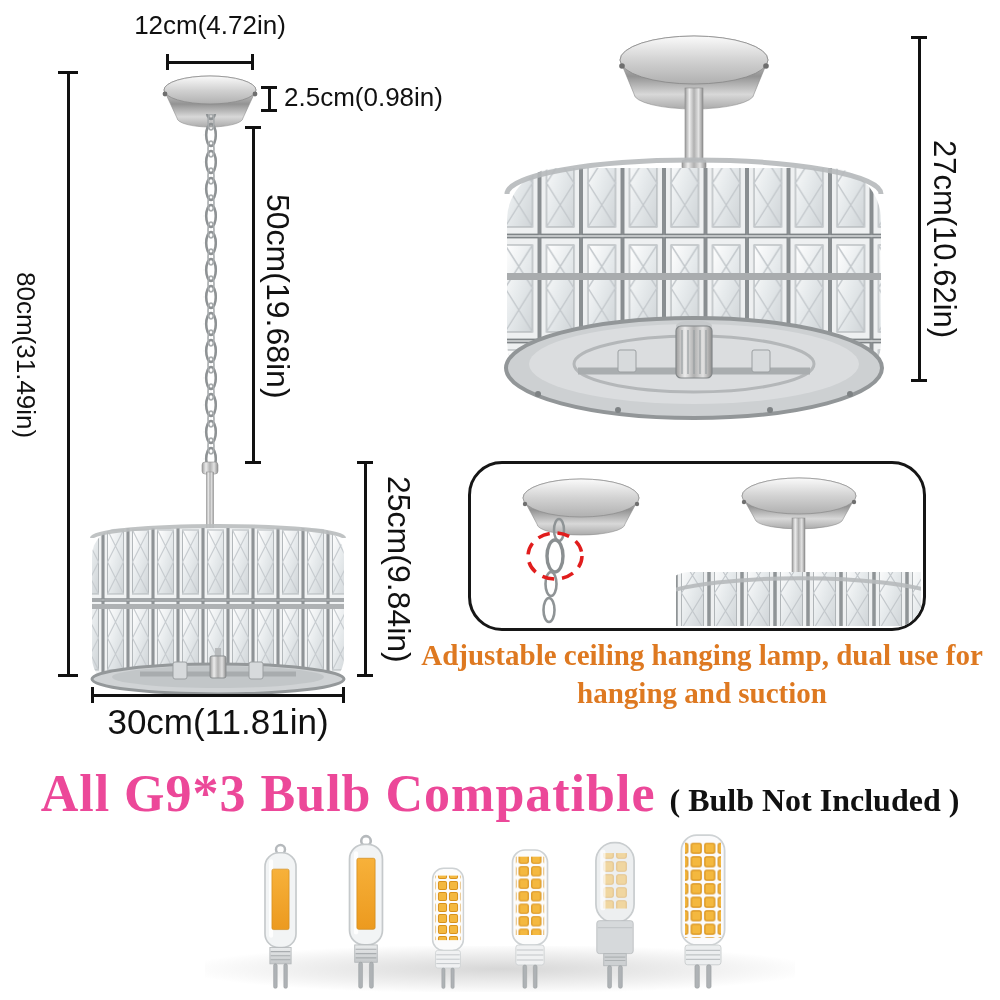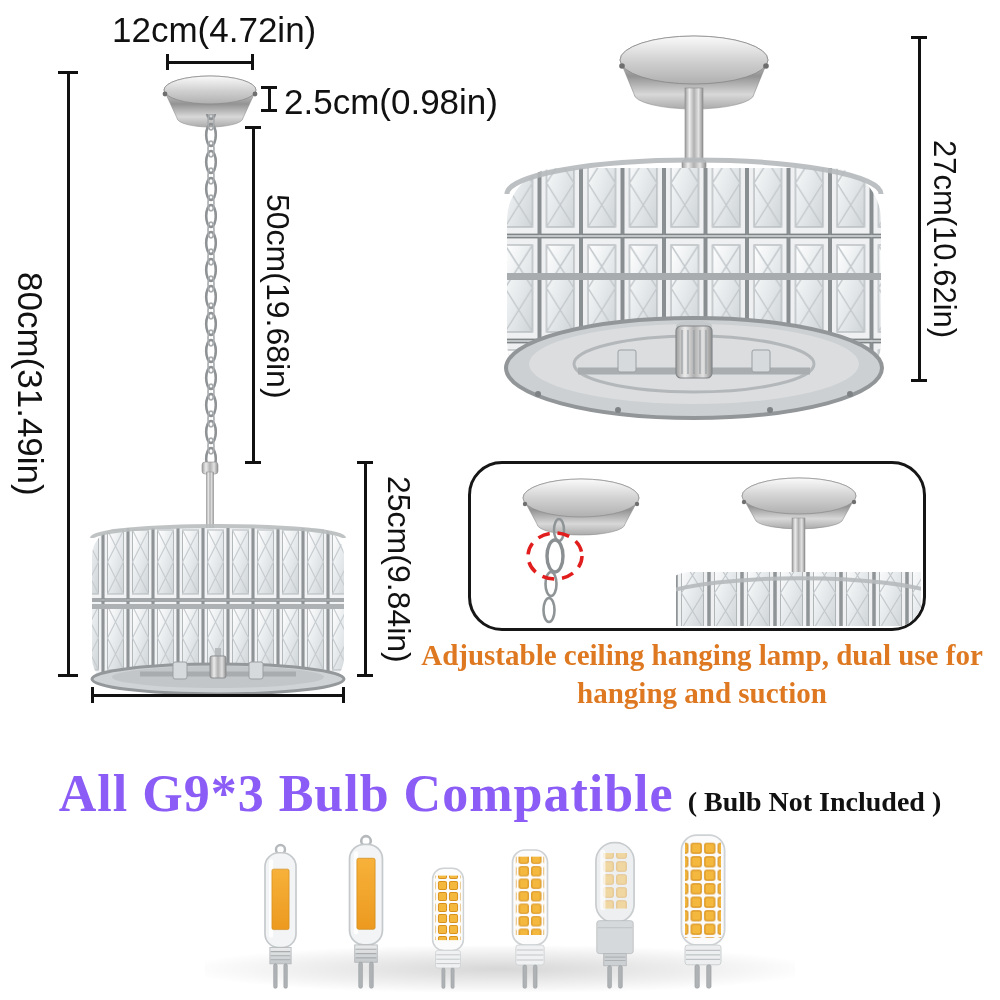--- a/index.html
+++ b/index.html
@@ -1,42 +1,42 @@
 <!DOCTYPE html>
 <html><head>
 <meta charset="utf-8">
 <style>
   html,body{margin:0;padding:0;background:#fff;}
   .canvas{position:relative;width:1000px;height:1000px;background:#ffffff;overflow:hidden;
           font-family:"Liberation Sans",sans-serif;color:#111;}
   svg{display:block;}
   .abs{position:absolute;}
   
-  .dim-label{position:absolute;font-size:35px;color:#111;white-space:nowrap;}
+  .dim-label{position:absolute;font-size:26px;color:#111;white-space:nowrap;}
   .dim-label.center{text-align:center;}
   .dim-label.vert{writing-mode:vertical-rl;text-orientation:mixed;}
   .vdim,.hdim,.ibeam{position:absolute;}
   .vdim .vline{position:absolute;top:0;bottom:0;width:3px;background:#111;left:50%;margin-left:-1.5px;}
   .vdim .tick-t,.vdim .tick-b{position:absolute;left:0;right:0;height:3px;background:#111;}
   .vdim .tick-t{top:0;} .vdim .tick-b{bottom:0;}
   .hdim .hline{position:absolute;left:0;right:0;height:3px;background:#111;top:50%;margin-top:-1.5px;}
   .hdim .tick-l,.hdim .tick-r{position:absolute;top:0;bottom:0;width:3px;background:#111;}
   .hdim .tick-l{left:0;} .hdim .tick-r{right:0;}
   .ibeam .bar-t,.ibeam .bar-b{position:absolute;left:0;right:0;height:3px;background:#111;}
   .ibeam .bar-t{top:0;} .ibeam .bar-b{bottom:0;}
   .ibeam .mid{position:absolute;top:0;bottom:0;width:3px;background:#111;left:50%;margin-left:-1.5px;}
   
   .dual-box{position:absolute;left:468px;top:461px;width:452px;height:164px;border:3px solid #161616;
             border-radius:34px;overflow:hidden;background:#fff;}
   .caption{position:absolute;left:402px;top:636px;width:600px;text-align:center;
            font-family:"Liberation Serif",serif;font-weight:bold;font-size:29px;line-height:38px;color:#DE7921;}
   .heading{position:absolute;left:0;top:764px;width:1000px;display:flex;justify-content:center;
            align-items:baseline;gap:14px;font-family:"Liberation Serif",serif;font-weight:bold;}
-  .heading .title{font-size:52px;color:#8b5cf6;letter-spacing:1px;font-family:Liberation Serif, serif;}
-  .heading .note{font-size:28px;color:#111;}
+  .heading .title{font-size:52px;color:#ec4899;letter-spacing:1px;font-family:Liberation Serif, serif;}
+  .heading .note{font-size:32px;color:#111;}
   .bulb-shadow{position:absolute;left:205px;top:946px;width:590px;height:46px;
     background:radial-gradient(ellipse at center,rgba(110,110,110,.28) 0%,rgba(160,160,160,.14) 52%,rgba(255,255,255,0) 76%);}
   .bulb-row{position:absolute;left:256px;top:826px;width:474px;height:164px;display:flex;
             align-items:flex-end;justify-content:space-between;}
 </style>
 </head>
 <body>
 
 <div class="canvas">
 
@@ -168,20 +168,21 @@
       <div class="tick-t"></div>
       <div class="tick-b"></div>
   </div>
   <div class="dim-label vert" style="left:380px;top:476px;font-size:32px;">25cm(9.84in)</div>
 
   <div class="hdim" style="left:91px;top:687px;width:254px;height:16px;">
     <div class="hline"></div>
       <div class="tick-l"></div>
       <div class="tick-r"></div>
   </div>
+  <div class="dim-label center" style="left:91px;top:702px;width:254px;font-size:35px;">30cm(11.81in)</div>
 
   <svg class="abs" style="left:498px;top:26px" width="396" height="412" viewBox="0 0 396 412">
     <g>
       <path d="M 122,34 A 74,24 0 0 1 270,34 L 256,68 A 60,15 0 0 1 136,68 Z" fill="url(#chromeV)" stroke="#8c8c8c" stroke-width="0.6"></path>
       <ellipse cx="196" cy="34" rx="74" ry="24" fill="url(#chromeTop)" stroke="#878787" stroke-width="0.8"></ellipse>
       <circle cx="124" cy="40" r="2.8" fill="#6e6e6e"></circle>
         <circle cx="268" cy="40" r="2.8" fill="#6e6e6e"></circle>
     </g>
     <g>
       <rect x="187" y="62" width="18" height="78" fill="url(#chromeH)" stroke="#898989" stroke-width="0.6"></rect>

